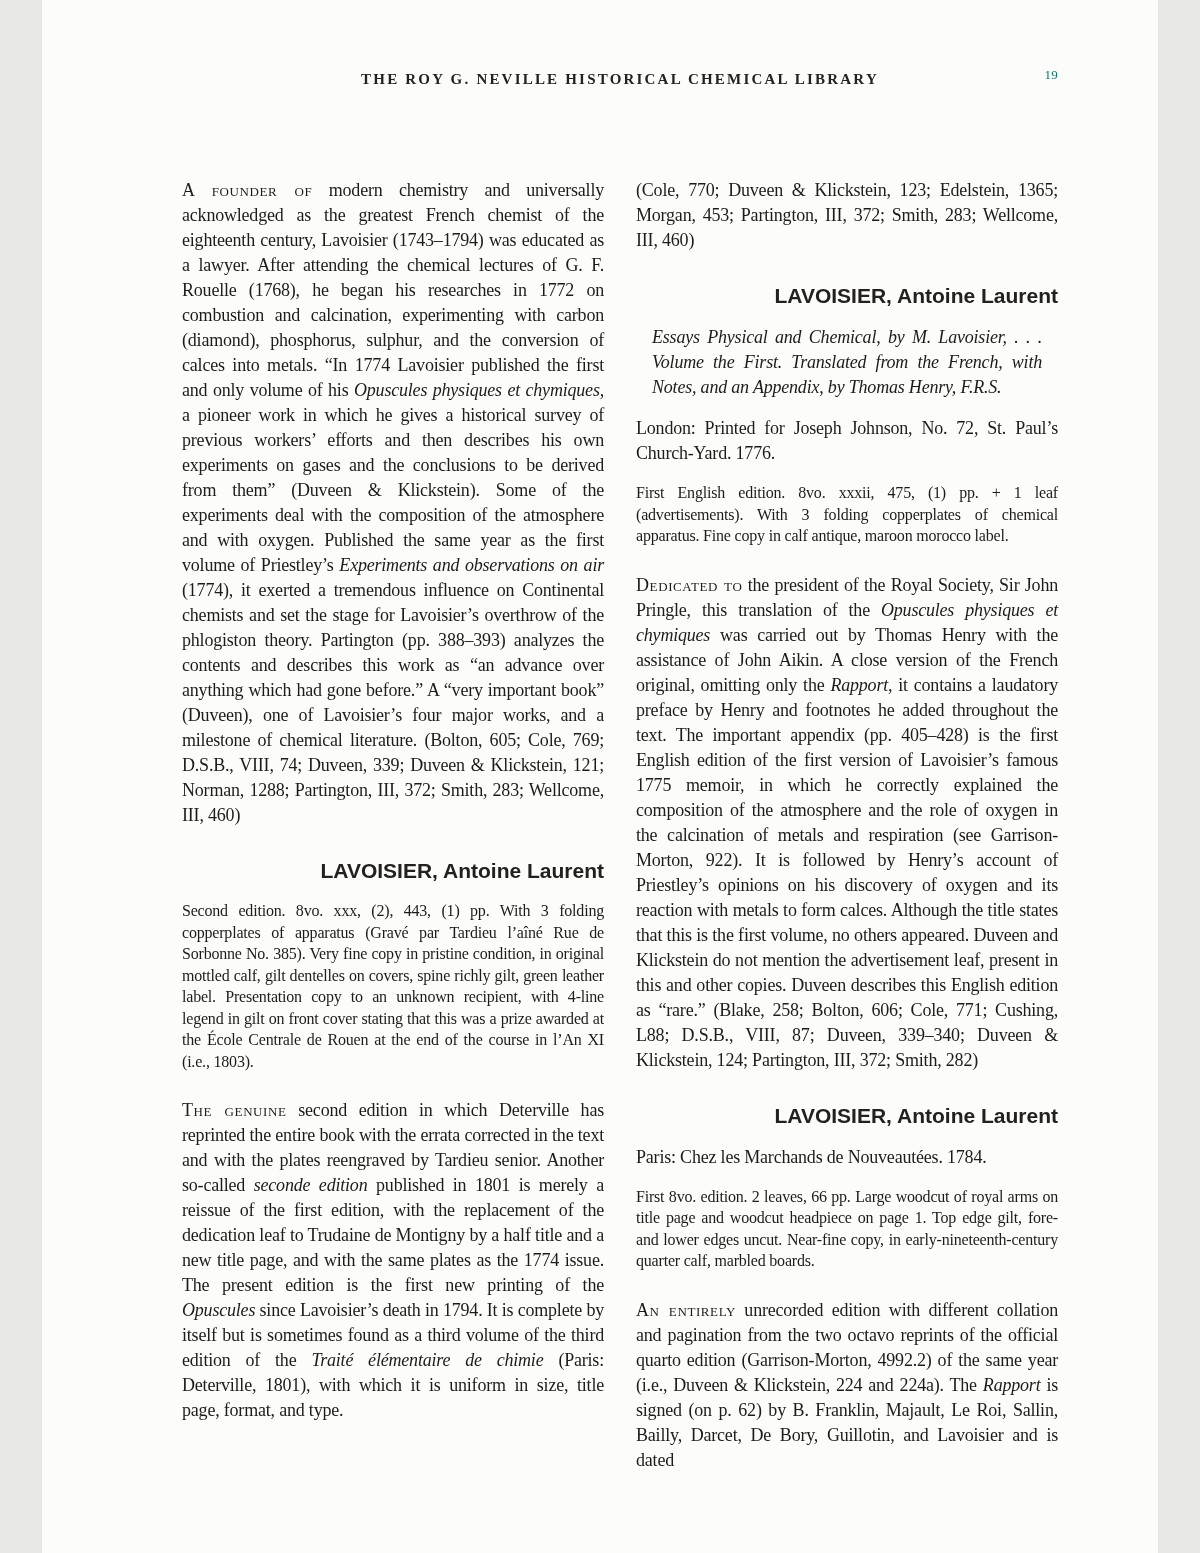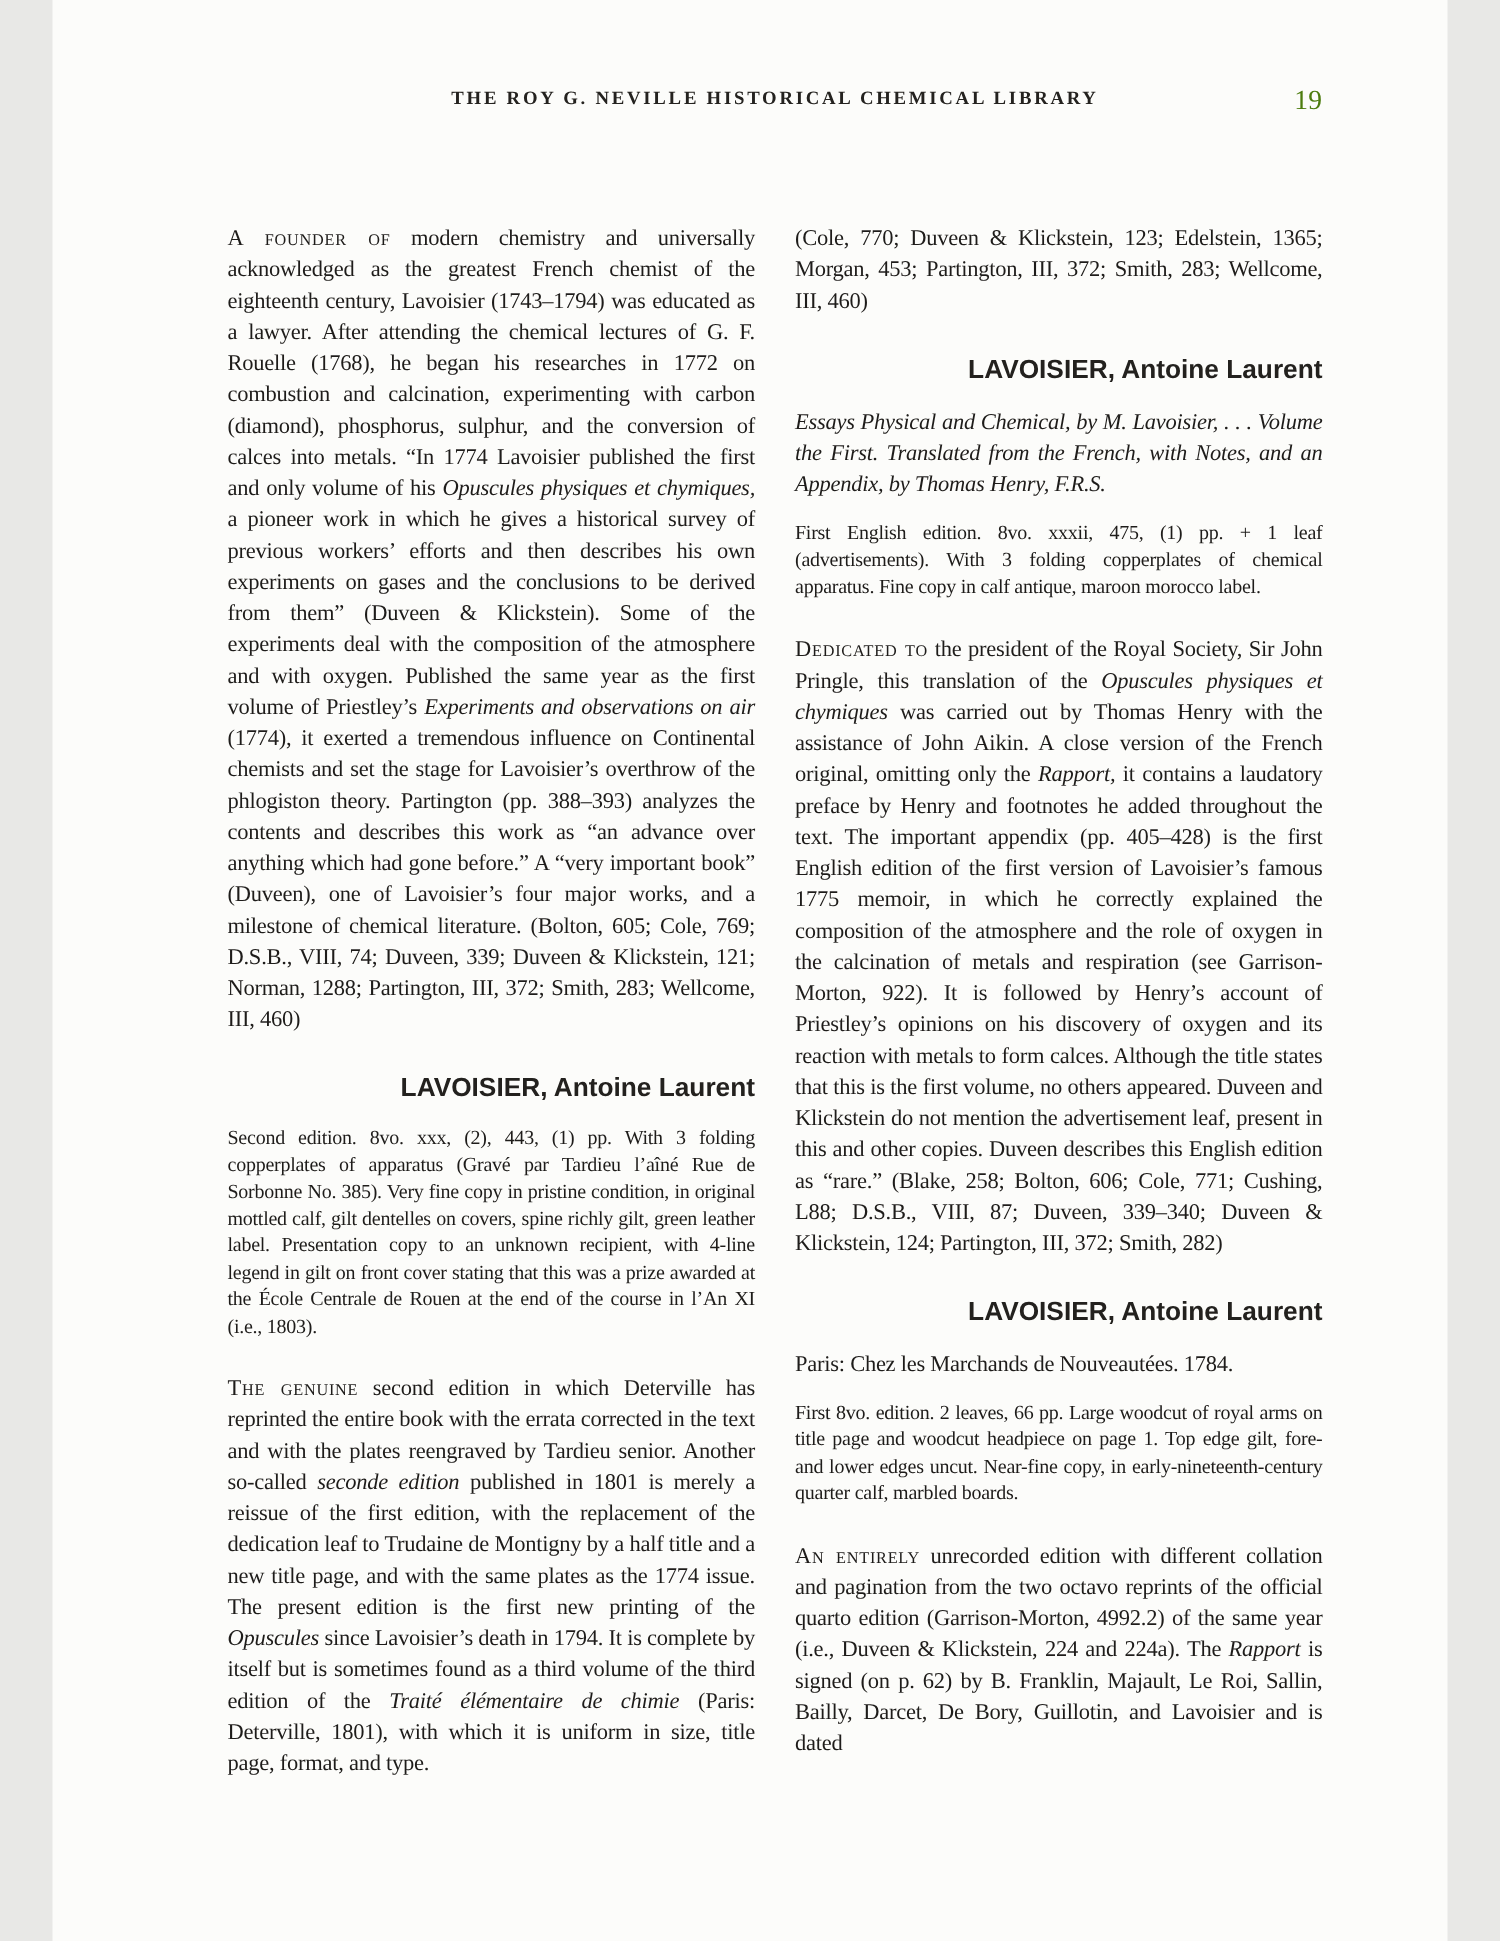--- a/index.html
+++ b/index.html
@@ -28,23 +28,23 @@
     display: inline-block;
     font-size: 15px;
     font-weight: 700;
     letter-spacing: 2.2px;
     color: #24221f;
   }
   .page-number {
     position: absolute;
     right: 0;
     top: -3px;
-    font-size: 22px;
+    font-size: 13px;
     letter-spacing: 0.3px;
-    color: #4d7c0f;
+    color: #0f766e;
   }
   .columns {
     display: flex;
     gap: 32px;
     margin-top: 84px;
   }
   .column {
     width: 461px;
     box-sizing: border-box;
   }
@@ -61,21 +61,21 @@
   .entry-heading {
     font-family: "Liberation Sans", "DejaVu Sans", sans-serif;
     font-weight: 700;
     font-size: 21px;
     line-height: 26px;
     letter-spacing: 0;
     text-align: right;
     margin: 30px 0 16px 0;
     color: #23211e;
   }
-  .title { margin: 0; }
+  .title { margin: 16px; }
   .imprint { margin: 0 0 2px 0; }
   .collation {
     font-size: 16px;
     line-height: 21.5px;
     letter-spacing: -0.2px;
     text-align: justify;
     hyphens: auto;
     margin: 16px 0 26px 0;
   }
   .it { font-style: italic; }
@@ -97,20 +97,21 @@
     <section class="column">
         <div class="block body"><span class="sc">A founder of</span><span class="rm"> modern chemistry and universally acknowledged as the greatest French chemist of the eighteenth century, Lavoisier (1743–1794) was educated as a lawyer. After attending the chemical lectures of G. F. Rouelle (1768), he began his researches in 1772 on combustion and calcination, experimenting with carbon (diamond), phosphorus, sulphur, and the conversion of calces into metals. “In 1774 Lavoisier published the first and only volume of his </span><span class="it">Opuscules physiques et chymiques,</span><span class="rm"> a pioneer work in which he gives a historical survey of previous workers’ efforts and then describes his own experiments on gases and the conclusions to be derived from them” (Duveen &amp; Klickstein). Some of the experiments deal with the composition of the atmosphere and with oxygen. Published the same year as the first volume of Priestley’s </span><span class="it">Experiments and observations on air</span><span class="rm"> (1774), it exerted a tremendous influence on Continental chemists and set the stage for Lavoisier’s overthrow of the phlogiston theory. Partington (pp. 388–393) analyzes the contents and describes this work as “an advance over anything which had gone before.” A “very important book” (Duveen), one of Lavoisier’s four major works, and a milestone of chemical literature. (Bolton, 605; Cole, 769; D.S.B., VIII, 74; Duveen, 339; Duveen &amp; Klickstein, 121; Norman, 1288; Partington, III, 372; Smith, 283; Wellcome, III, 460)</span></div>
         <div class="block entry-heading"><span class="rm">LAVOISIER, Antoine Laurent</span></div>
         <div class="block collation"><span class="rm">Second edition. 8vo. xxx, (2), 443, (1) pp. With 3 folding copperplates of apparatus (Gravé par Tardieu l’aîné Rue de Sorbonne No. 385). Very fine copy in pristine condition, in original mottled calf, gilt dentelles on covers, spine richly gilt, green leather label. Presentation copy to an unknown recipient, with 4-line legend in gilt on front cover stating that this was a prize awarded at the École Centrale de Rouen at the end of the course in l’An XI (i.e., 1803).</span></div>
         <div class="block body"><span class="sc">The genuine</span><span class="rm"> second edition in which Deterville has reprinted the entire book with the errata corrected in the text and with the plates reengraved by Tardieu senior. Another so-called </span><span class="it">seconde edition</span><span class="rm"> published in 1801 is merely a reissue of the first edition, with the replacement of the dedication leaf to Trudaine de Montigny by a half title and a new title page, and with the same plates as the 1774 issue. The present edition is the first new printing of the </span><span class="it">Opuscules</span><span class="rm"> since Lavoisier’s death in 1794. It is complete by itself but is sometimes found as a third volume of the third edition of the </span><span class="it">Traité élémentaire de chimie</span><span class="rm"> (Paris: Deterville, 1801), with which it is uniform in size, title page, format, and type.</span></div>
       </section>
     <section class="column">
         <div class="block body"><span class="rm">(Cole, 770; Duveen &amp; Klickstein, 123; Edelstein, 1365; Morgan, 453; Partington, III, 372; Smith, 283; Wellcome, III, 460)</span></div>
         <div class="block entry-heading"><span class="rm">LAVOISIER, Antoine Laurent</span></div>
         <div class="block title"><span class="it">Essays Physical and Chemical, by M. Lavoisier, . . . Volume the First. Translated from the French, with Notes, and an Appendix, by Thomas Henry, F.R.S.</span></div>
+        <div class="block imprint"><span class="rm">London: Printed for Joseph Johnson, No. 72, St. Paul’s Church-Yard. 1776.</span></div>
         <div class="block collation"><span class="rm">First English edition. 8vo. xxxii, 475, (1) pp. + 1 leaf (advertisements). With 3 folding copperplates of chemical apparatus. Fine copy in calf antique, maroon morocco label.</span></div>
         <div class="block body"><span class="sc">Dedicated to</span><span class="rm"> the president of the Royal Society, Sir John Pringle, this translation of the </span><span class="it">Opuscules physiques et chymiques</span><span class="rm"> was carried out by Thomas Henry with the assistance of John Aikin. A close version of the French original, omitting only the </span><span class="it">Rapport,</span><span class="rm"> it contains a laudatory preface by Henry and footnotes he added throughout the text. The important appendix (pp. 405–428) is the first English edition of the first version of Lavoisier’s famous 1775 memoir, in which he correctly explained the composition of the atmosphere and the role of oxygen in the calcination of metals and respiration (see Garrison-Morton, 922). It is followed by Henry’s account of Priestley’s opinions on his discovery of oxygen and its reaction with metals to form calces. Although the title states that this is the first volume, no others appeared. Duveen and Klickstein do not mention the advertisement leaf, present in this and other copies. Duveen describes this English edition as “rare.” (Blake, 258; Bolton, 606; Cole, 771; Cushing, L88; D.S.B., VIII, 87; Duveen, 339–340; Duveen &amp; Klickstein, 124; Partington, III, 372; Smith, 282)</span></div>
         <div class="block entry-heading"><span class="rm">LAVOISIER, Antoine Laurent</span></div>
         <div class="block imprint"><span class="rm">Paris: Chez les Marchands de Nouveautées. 1784.</span></div>
         <div class="block collation"><span class="rm">First 8vo. edition. 2 leaves, 66 pp. Large woodcut of royal arms on title page and woodcut headpiece on page 1. Top edge gilt, fore- and lower edges uncut. Near-fine copy, in early-nineteenth-century quarter calf, marbled boards.</span></div>
         <div class="block body"><span class="sc">An entirely</span><span class="rm"> unrecorded edition with different collation and pagination from the two octavo reprints of the official quarto edition (Garrison-Morton, 4992.2) of the same year (i.e., Duveen &amp; Klickstein, 224 and 224a). The </span><span class="it">Rapport</span><span class="rm"> is signed (on p. 62) by B. Franklin, Majault, Le Roi, Sallin, Bailly, Darcet, De Bory, Guillotin, and Lavoisier and is dated</span></div>
       </section>
   </main>
 </div>
 

